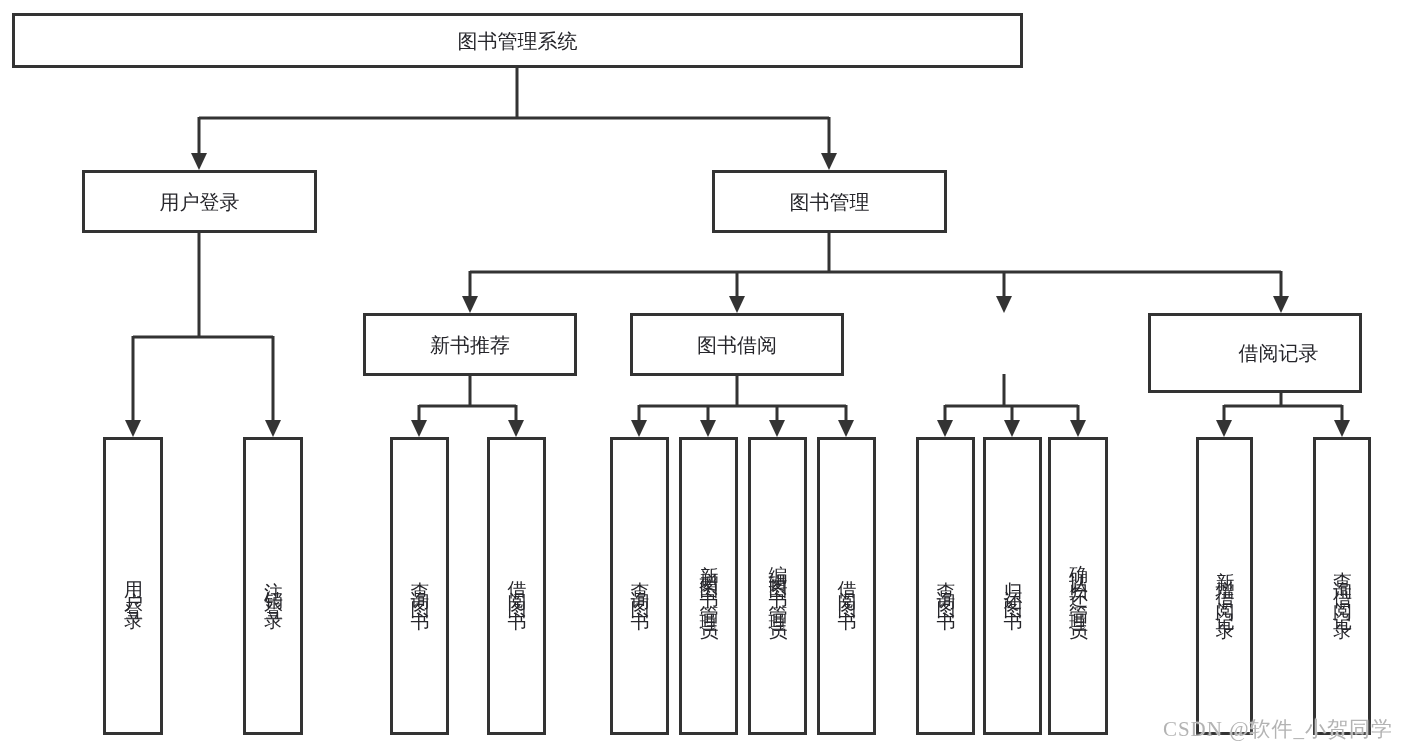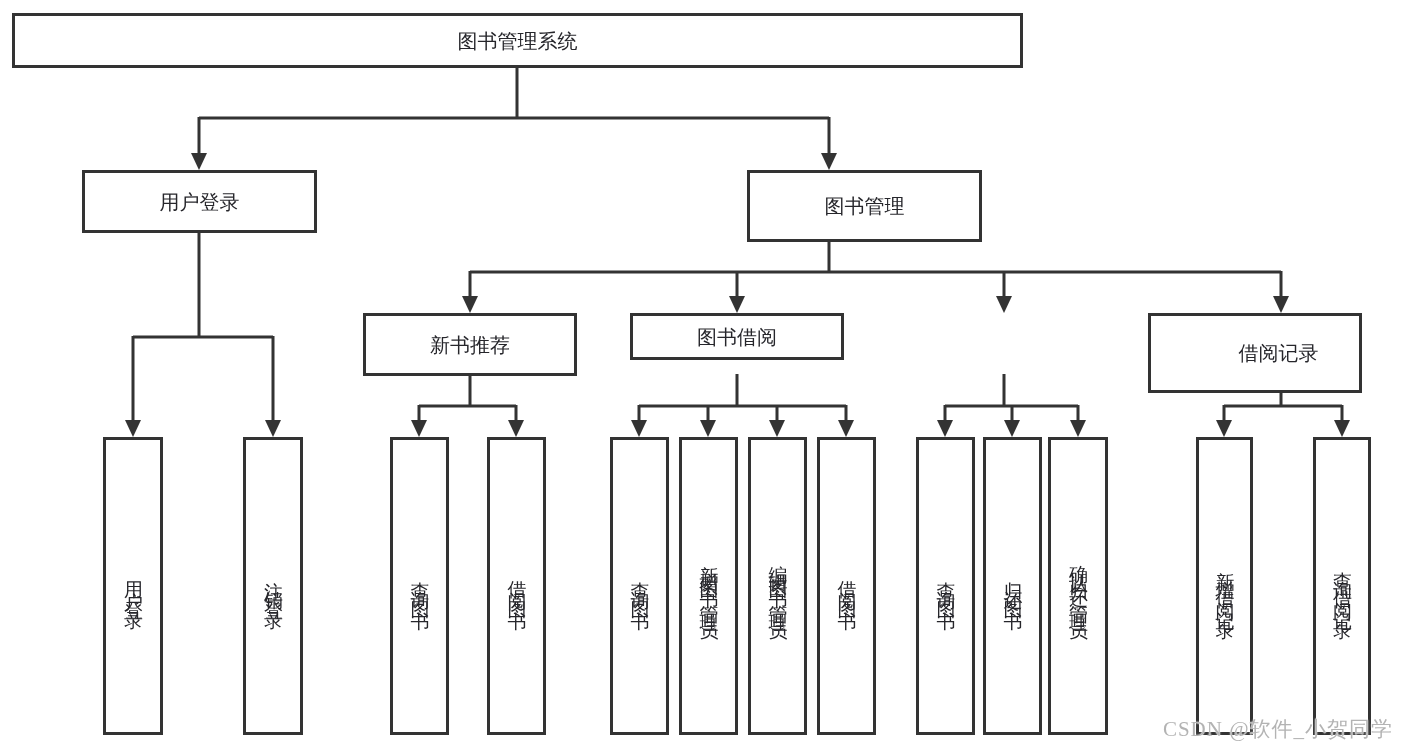--- a/index.html
+++ b/index.html
@@ -24,23 +24,23 @@
   #watermark {
     position:absolute; right:12px; bottom:4px;
     font-size:21px; color:#b3b3b3; letter-spacing:1px;
     text-shadow:0 0 2px #ffffff, 0 0 1px #ffffff;
     margin-left:28px;
   }
 
   
   #root-box        { left:12px;   top:13px;  width:1011px; height:55px; }
   #branch-login    { left:82px;   top:170px; width:235px;  height:63px; }
-  #branch-mgmt     { left:712px;  top:170px; width:235px;  height:72px;margin-left:35px; }
+  #branch-mgmt     { left:712px;  top:170px; width:235px;  height:63px; }
   #sec-recommend   { left:363px;  top:313px; width:214px;  height:63px; }
-  #sec-borrowing   { left:630px;  top:313px; width:214px;  height:47px; }
+  #sec-borrowing   { left:630px;  top:313px; width:214px;  height:63px; }
   #sec-current     { left:897px;  top:313px; width:214px;  height:63px; }
   #sec-records     { left:1148px; top:313px; width:214px;  height:80px;padding-left:47px; }
   .leaf            { top:437px; height:298px; width:60px; }
   #leaf-user-login           { left:103px; }
   #leaf-logout               { left:243px; }
   #leaf-query-books-rec      { left:390px; width:59px; }
   #leaf-borrow-books-rec     { left:487px; width:59px; }
   #leaf-query-books-bor      { left:610px; width:59px; }
   #leaf-add-book-admin       { left:679px; width:59px; }
   #leaf-edit-book-admin      { left:748px; width:59px; }

